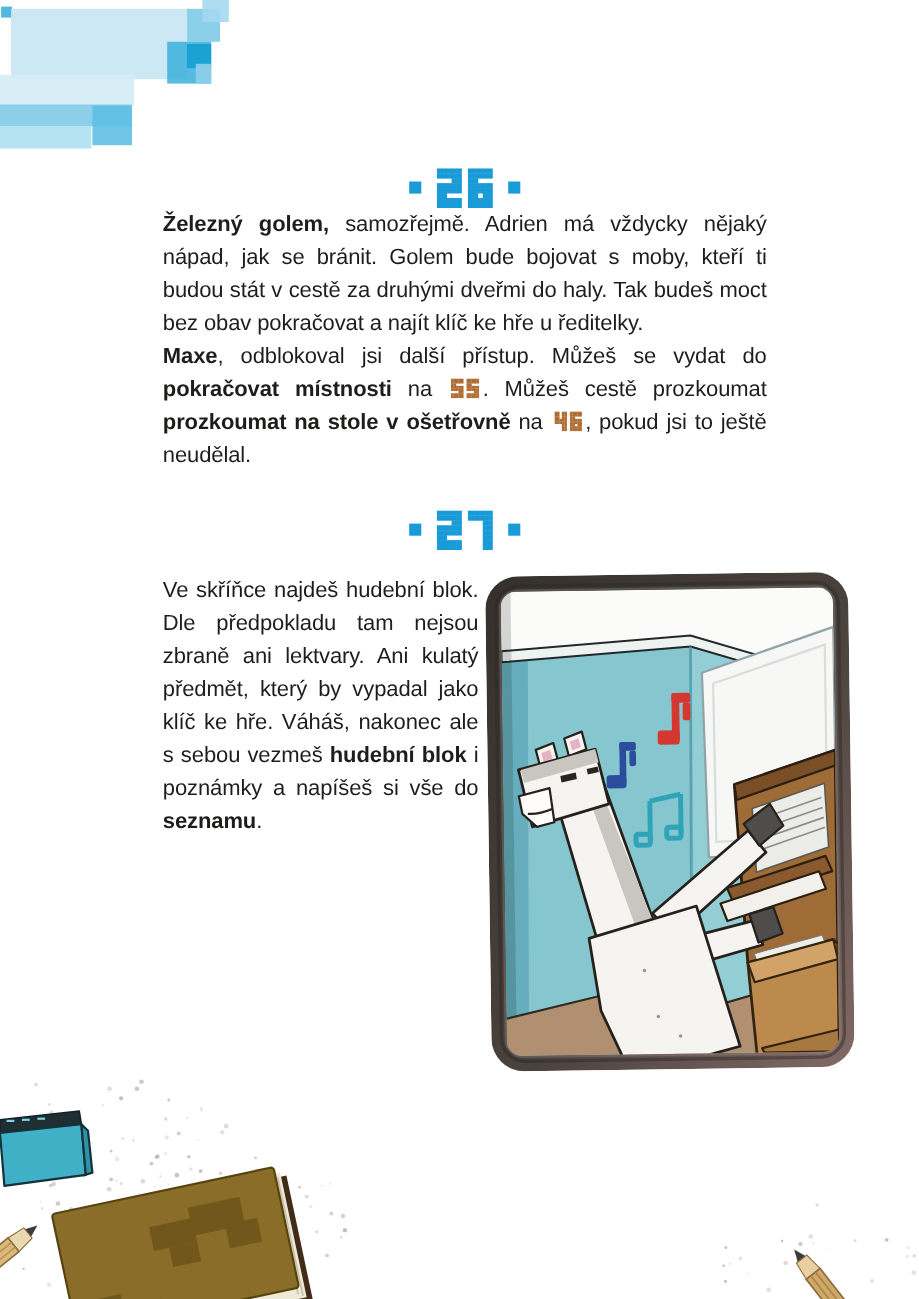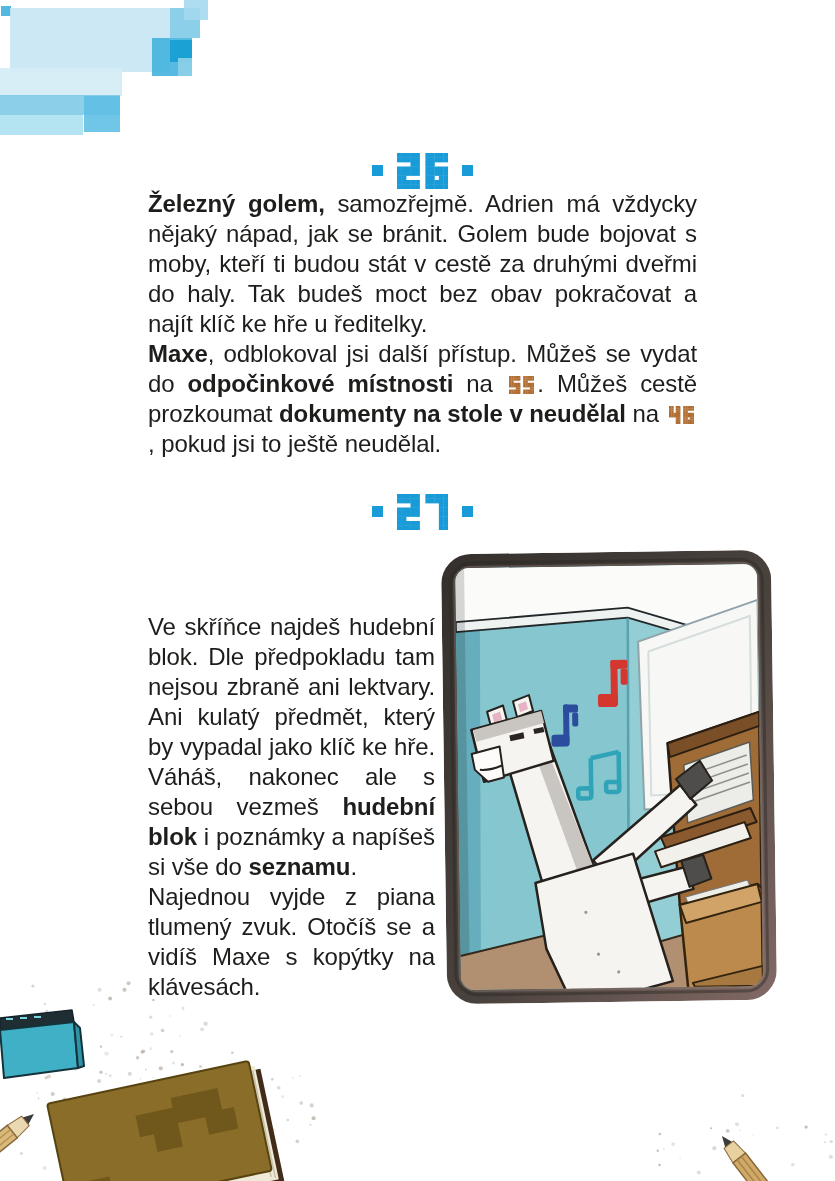--- a/index.html
+++ b/index.html
@@ -5,26 +5,26 @@
   html,body{margin:0;padding:0;background:#ffffff;}
   .page{position:relative;width:835px;height:1181px;background:#ffffff;overflow:hidden;
         font-family:"Liberation Sans","DejaVu Sans",sans-serif;color:#1d1d1b;}
   .decor-top{position:absolute;left:0;top:0;}
   .decor-bottom{position:absolute;left:0;top:975px;pointer-events:none;}
   .content{position:absolute;left:148px;top:0;width:622px;z-index:2;}
   .hdr{width:549px;display:flex;justify-content:center;align-items:center;gap:14px;margin-top:152px;height:37px;}
   .hdr.h27{margin-top:34px;}
   .hdr .sq{width:11px;height:11px;background:#189bd7;}
   .hnum{display:flex;align-items:center;}
-  p.body{width:549px;font-size:24px;line-height:30px;text-align:justify;margin:0;letter-spacing:-0.1px;}
+  p.body{width:549px;font-size:20px;line-height:30px;text-align:justify;margin:0;letter-spacing:-0.1px;}
   .p1{margin-top:22px;}
   .p2{margin-top:10px;}
   .b{font-weight:700;}
   .inline-num{display:inline-block;vertical-align:-2px;margin:0 3px;line-height:0;}
-  .row{display:flex;margin-top:22px;align-items:flex-end;}
+  .row{display:flex;margin-top:22px;align-items:flex-start;}
   .col{width:287px;flex:0 0 287px;}
   .col p.body{width:287px;}
   .pic{margin-left:9px;transform:rotate(-0.8deg);line-height:0;}
 </style>
 </head>
 <body>
 
 <div class="page">
 
   <svg class="decor-top" width="212" height="150" viewBox="0 0 212 150">
@@ -118,21 +118,21 @@
             <rect x="7.3" y="7" width="1.08" height="1.08" fill="#189bd7"></rect>
             <rect x="8.3" y="7" width="1.08" height="1.08" fill="#189bd7"></rect>
             <rect x="9.3" y="7" width="1.08" height="1.08" fill="#189bd7"></rect>
             <rect x="10.3" y="7" width="1.08" height="1.08" fill="#189bd7"></rect>
           </svg>
         </span>
       <span class="sq"></span>
     </div>
 
     <p class="body p1"><span class="b">Železný golem,</span><span> samozřejmě. Adrien má vždycky nějaký nápad, jak se bránit. Golem bude bojovat s moby, kteří ti budou stát v cestě za druhými dveřmi do haly. Tak budeš moct bez obav pokračovat a najít klíč ke hře u ředitelky.</span></p>
-    <p class="body p2"><span class="b">Maxe</span><span>, odblokoval jsi další přístup. Můžeš se vydat do </span><span class="b">odpočinkové místnosti</span><span> na </span><span class="inline-num"><svg viewBox="0 0 11.3 8" width="25.4" height="18">
+    <p class="body p2"><span class="b">Maxe</span><span>, odblokoval jsi další přístup. Můžeš se vydat do </span><span class="b">pokračovat místnosti</span><span> na </span><span class="inline-num"><svg viewBox="0 0 11.3 8" width="25.4" height="18">
             <rect x="0" y="0" width="1.08" height="1.08" fill="#b06e33"></rect>
             <rect x="1" y="0" width="1.08" height="1.08" fill="#b06e33"></rect>
             <rect x="2" y="0" width="1.08" height="1.08" fill="#b06e33"></rect>
             <rect x="3" y="0" width="1.08" height="1.08" fill="#b06e33"></rect>
             <rect x="4" y="0" width="1.08" height="1.08" fill="#b06e33"></rect>
             <rect x="0" y="1" width="1.08" height="1.08" fill="#b06e33"></rect>
             <rect x="1" y="1" width="1.08" height="1.08" fill="#b06e33"></rect>
             <rect x="2" y="1" width="1.08" height="1.08" fill="#b06e33"></rect>
             <rect x="3" y="1" width="1.08" height="1.08" fill="#b06e33"></rect>
             <rect x="4" y="1" width="1.08" height="1.08" fill="#b06e33"></rect>
@@ -187,21 +187,21 @@
             <rect x="6.3" y="6" width="1.08" height="1.08" fill="#b06e33"></rect>
             <rect x="7.3" y="6" width="1.08" height="1.08" fill="#b06e33"></rect>
             <rect x="8.3" y="6" width="1.08" height="1.08" fill="#b06e33"></rect>
             <rect x="9.3" y="6" width="1.08" height="1.08" fill="#b06e33"></rect>
             <rect x="10.3" y="6" width="1.08" height="1.08" fill="#b06e33"></rect>
             <rect x="6.3" y="7" width="1.08" height="1.08" fill="#b06e33"></rect>
             <rect x="7.3" y="7" width="1.08" height="1.08" fill="#b06e33"></rect>
             <rect x="8.3" y="7" width="1.08" height="1.08" fill="#b06e33"></rect>
             <rect x="9.3" y="7" width="1.08" height="1.08" fill="#b06e33"></rect>
             <rect x="10.3" y="7" width="1.08" height="1.08" fill="#b06e33"></rect>
-          </svg></span><span>. Můžeš cestě prozkoumat </span><span class="b">dokumenty na stole v neudělal</span><span> na </span><span class="inline-num"><svg viewBox="0 0 11.3 8" width="25.4" height="18">
+          </svg></span><span>. Můžeš cestě prozkoumat </span><span class="b">prozkoumat na stole v ošetřovně</span><span> na </span><span class="inline-num"><svg viewBox="0 0 11.3 8" width="25.4" height="18">
             <rect x="0" y="0" width="1.08" height="1.08" fill="#b06e33"></rect>
             <rect x="1" y="0" width="1.08" height="1.08" fill="#b06e33"></rect>
             <rect x="3" y="0" width="1.08" height="1.08" fill="#b06e33"></rect>
             <rect x="4" y="0" width="1.08" height="1.08" fill="#b06e33"></rect>
             <rect x="0" y="1" width="1.08" height="1.08" fill="#b06e33"></rect>
             <rect x="1" y="1" width="1.08" height="1.08" fill="#b06e33"></rect>
             <rect x="3" y="1" width="1.08" height="1.08" fill="#b06e33"></rect>
             <rect x="4" y="1" width="1.08" height="1.08" fill="#b06e33"></rect>
             <rect x="0" y="2" width="1.08" height="1.08" fill="#b06e33"></rect>
             <rect x="1" y="2" width="1.08" height="1.08" fill="#b06e33"></rect>
@@ -322,21 +322,20 @@
             <rect x="9.3" y="7" width="1.08" height="1.08" fill="#189bd7"></rect>
             <rect x="10.3" y="7" width="1.08" height="1.08" fill="#189bd7"></rect>
           </svg>
         </span>
       <span class="sq"></span>
     </div>
 
     <div class="row">
       <div class="col">
         <p class="body"><span>Ve skříňce najdeš hudební blok. Dle předpokladu tam nejsou zbraně ani lektvary. Ani kulatý předmět, který by vypadal jako klíč ke hře. Váháš, nakonec ale s sebou vezmeš </span><span class="b">hudební blok</span><span> i poznámky a napíšeš si vše do </span><span class="b">seznamu</span><span>.</span></p>
-        <p class="body p2"><span>Najednou vyjde z piana tlumený zvuk. Otočíš se a vidíš Maxe s kopýtky na klávesách.</span></p>
       </div>
 
       <div class="pic">
         <svg width="330" height="450" viewBox="0 0 330 450">
           <defs>
             <clipPath id="picClip">
                 <rect x="14" y="14" width="302" height="422" rx="14"></rect>
               </clipPath>
             <linearGradient id="frameGrad" x1="0" y1="0" x2="1" y2="1">
               <stop offset="0" stop-color="#35302d"></stop>

